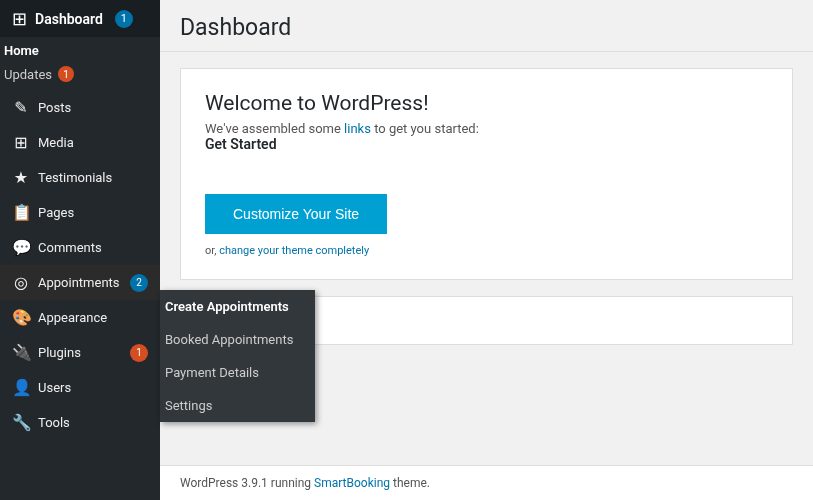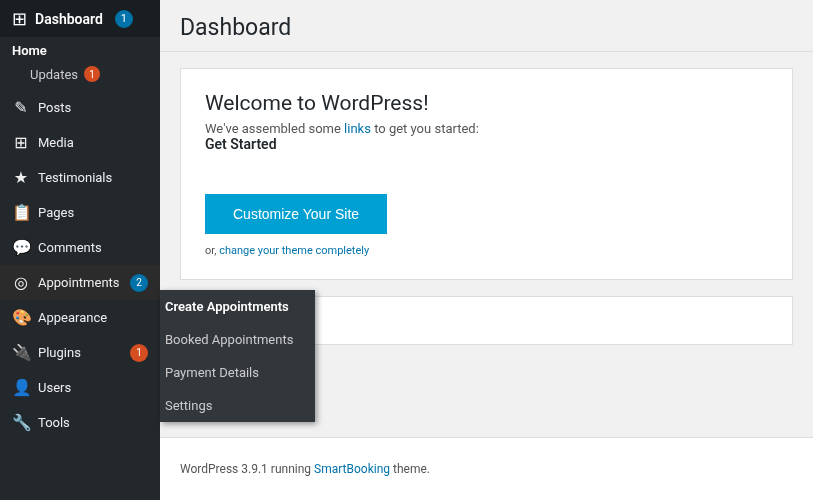--- a/index.html
+++ b/index.html
@@ -10,22 +10,22 @@
     .sidebar-header { background: #191e23; padding: 8px 12px; display: flex; align-items: center; gap: 8px; }
     .sidebar-header .dashicon { color: #fff; font-size: 18px; }
     .sidebar-header .title { color: #fff; font-weight: 600; font-size: 14px; }
     .sidebar-header .badge { background: #0073aa; color: #fff; border-radius: 50%; width: 18px; height: 18px; font-size: 11px; display: flex; align-items: center; justify-content: center; margin-left: 4px; }
 
     .menu-item { display: flex; align-items: center; gap: 8px; padding: 8px 12px; color: #eee; cursor: pointer; position: relative; text-decoration: none; }
     .menu-item .icon { font-size: 16px; width: 18px; text-align: center; }
     .menu-item .label { font-size: 13px; }
     .menu-item .badge { background: #d54e21; color: #fff; border-radius: 50%; width: 18px; height: 18px; font-size: 10px; display: flex; align-items: center; justify-content: center; margin-left: auto; }
     .menu-item .badge-blue { background: #0073aa; color: #fff; border-radius: 50%; width: 18px; height: 18px; font-size: 10px; display: flex; align-items: center; justify-content: center; margin-left: auto; }
-    .home-label { padding: 6px 12px; color: #fff; font-weight: 600; font-size: 13px; }
-    .updates-row { padding: 2px 30px 8px; display: flex; align-items: center; gap: 6px; cursor: pointer; color: #ccc; }
+    .home-label { padding: 6px 4px; color: #fff; font-weight: 600; font-size: 13px; }
+    .updates-row { padding: 2px 4px 8px; display: flex; align-items: center; gap: 6px; cursor: pointer; color: #ccc; }
     .updates-badge { background: #d54e21; color: #fff; border-radius: 50%; width: 16px; height: 16px; font-size: 10px; display: flex; align-items: center; justify-content: center; }
 
     
     .dropdown-menu { position: absolute; left: 160px; top: 290px; background: #32373c; z-index: 200; min-width: 155px; border: none; box-shadow: 2px 2px 6px rgba(0,0,0,0.4); }
     .dropdown-item { padding: 9px 5px; color: #ccc; cursor: pointer; font-size: 13px; }
     .dropdown-item.active { color: #fff; font-weight: 600; }
 
     
     .main { flex: 1; display: flex; flex-direction: column; background: #f1f1f1; }
     .page-header { background: #f1f1f1; padding: 14px 20px 10px; border-bottom: 1px solid #ddd; }
@@ -39,21 +39,21 @@
     .get-started { font-weight: 600; color: #23282d; margin-bottom: 10px; font-size: 14px; }
     .customize-btn { background: #00a0d2; color: #fff; border: none; padding: 12px 28px; font-size: 14px; cursor: pointer; display: inline-block; margin-bottom: 10px; margin-top: 32px; }
     .or-line { color: #555; font-size: 11px; }
     .or-line a { color: #0073aa; text-decoration: none; }
 
     .at-glance { background: #fff; border: 1px solid #ddd; padding: 14px 16px; margin-bottom: 16px; display: flex; align-items: center; gap: 8px; }
     .at-glance-icon { color: #555; font-size: 16px; }
     .at-glance-text { color: #555; font-size: 13px; }
     .at-glance-text a { color: #0073aa; text-decoration: none; }
 
-    .wp-version-bar { padding: 24px 20px; background: #fff; border-top: 1px solid #ddd; color: #555; font-size: 12px; position: absolute; bottom: 0; right: 0; left: 160px; }
+    .wp-version-bar { padding: 10px 20px; background: #fff; border-top: 1px solid #ddd; color: #555; font-size: 12px; position: absolute; bottom: 0; right: 0; left: 160px; }
     .wp-version-bar a { color: #0073aa; text-decoration: none; }
 
     .appointments-active { background: #2b2b2b; }
   </style>
 </head>
 <body>
 
 <div class="sidebar">
   <div class="sidebar-header">
     <span class="dashicon">⊞</span>

